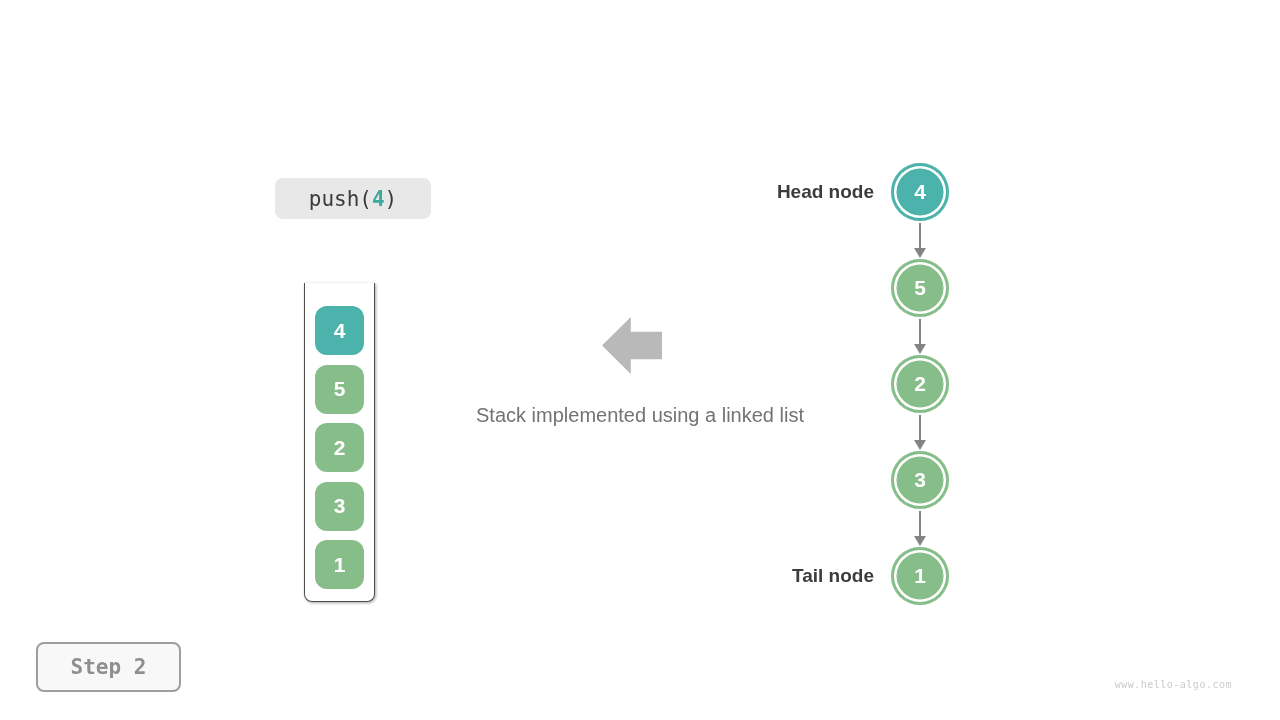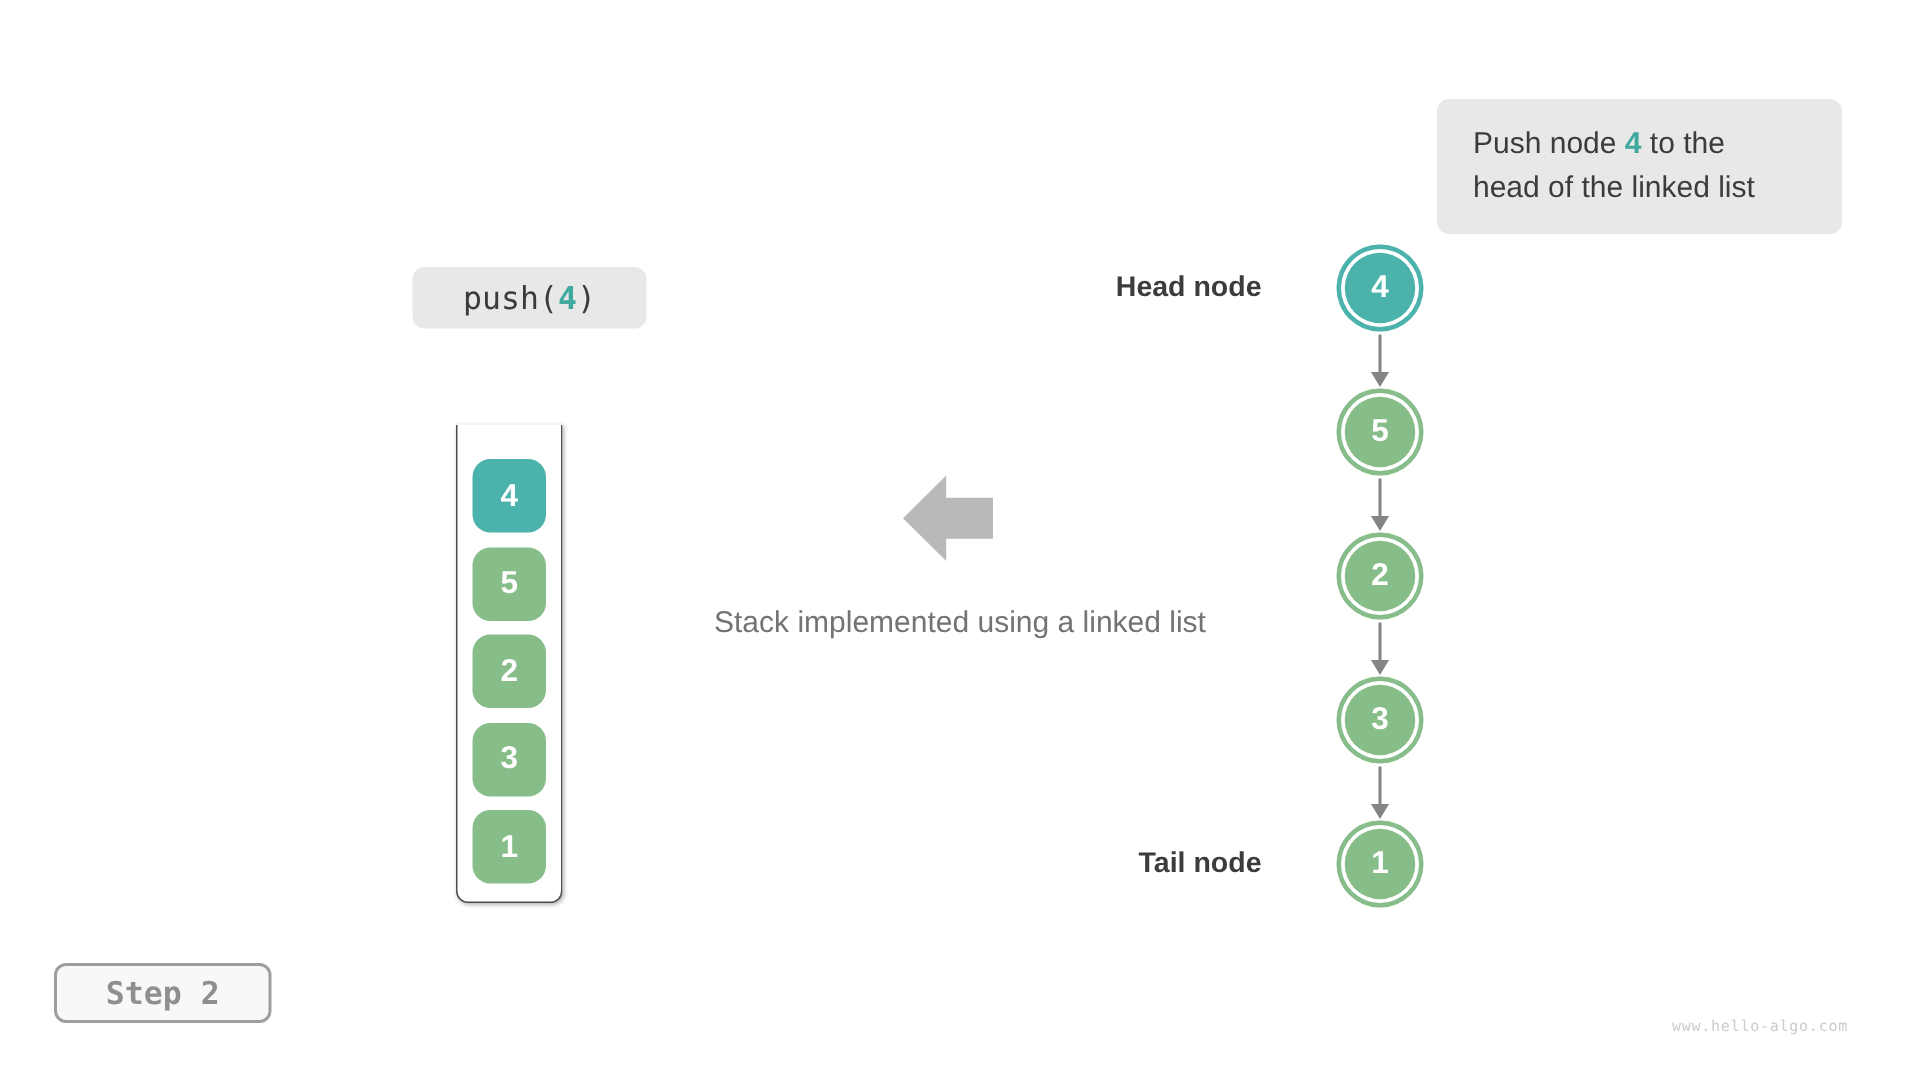--- a/index.html
+++ b/index.html
@@ -114,33 +114,33 @@
   }
   .connector-head {
     width: 0; height: 0;
     border-left: 6.5px solid transparent;
     border-right: 6.5px solid transparent;
     border-top: 10px solid #848484;
   }
 
   .node-label {
     position: absolute;
-    left: 641px;
+    left: 674px;
     width: 200px;
     text-align: right;
     font-size: 19px;
     font-weight: bold;
     color: #3c3c3c;
   }
 
   
   .step-badge {
     position: absolute;
     left: 36px; top: 642px;
-    width: 145px; height: 40px;
+    width: 145px; height: 50px;
     background: #f8f8f8;
     border: 2px solid #9e9e9e;
     border-radius: 8px;
     display: flex; align-items: center; justify-content: center;
     font-family: "DejaVu Sans Mono", monospace;
     font-size: 21px;
     font-weight: bold;
     color: #8f8f8f;
   }
 
@@ -152,24 +152,20 @@
     font-size: 10px;
     color: #cbcbcb;
     letter-spacing: 0.5px;
   }
 </style>
 </head>
 <body>
 
 <div id="canvas">
 
-  <div class="callout">
-    <span>Push node </span><span class="teal-text">4</span><span> to the</span><br>
-    <span>head of the linked list</span>
-  </div>
 
   <div class="op-label">
     <span>push(</span>
       <span class="teal-text">4</span>
       <span>)</span>
   </div>
 
   <div class="stack-container">
     <div class="stack-item bg-teal">4</div>
     <div class="stack-item bg-green">5</div>

